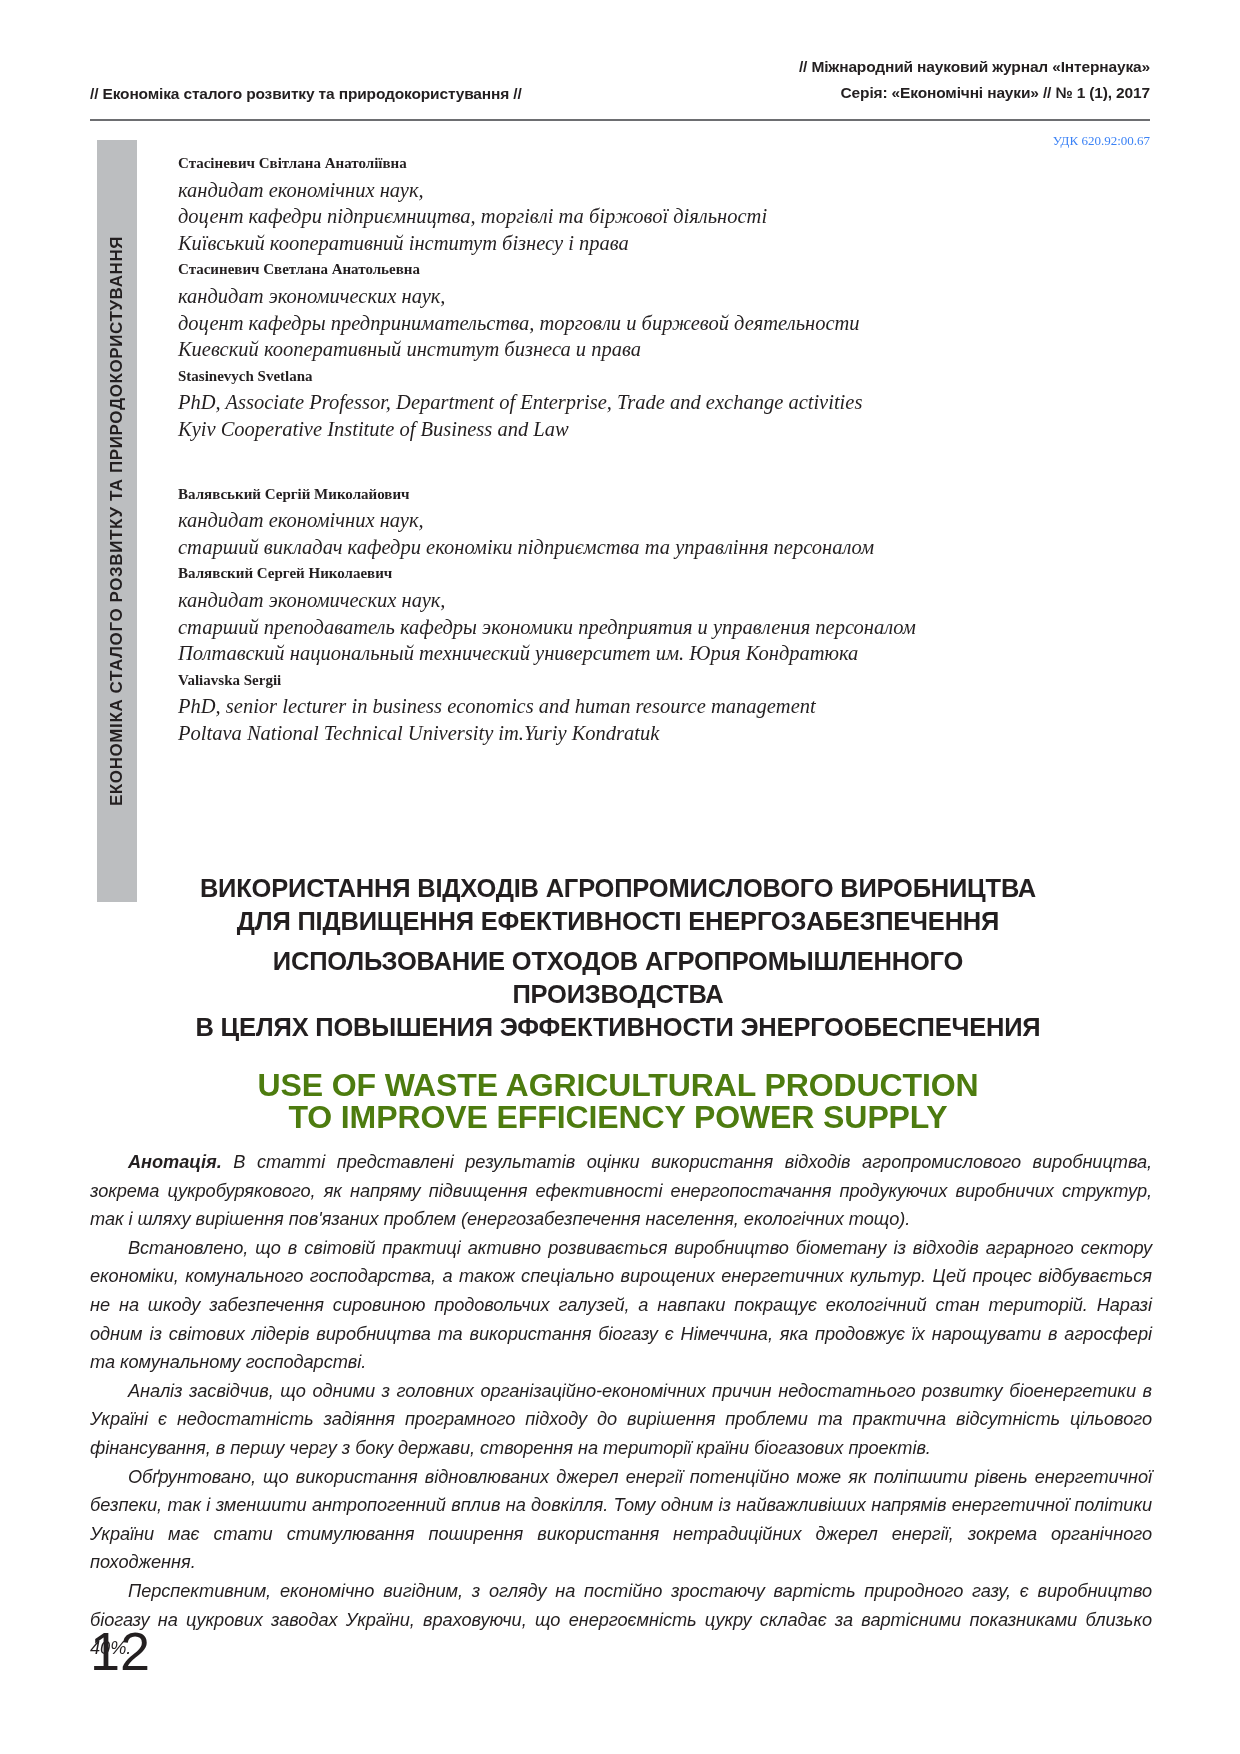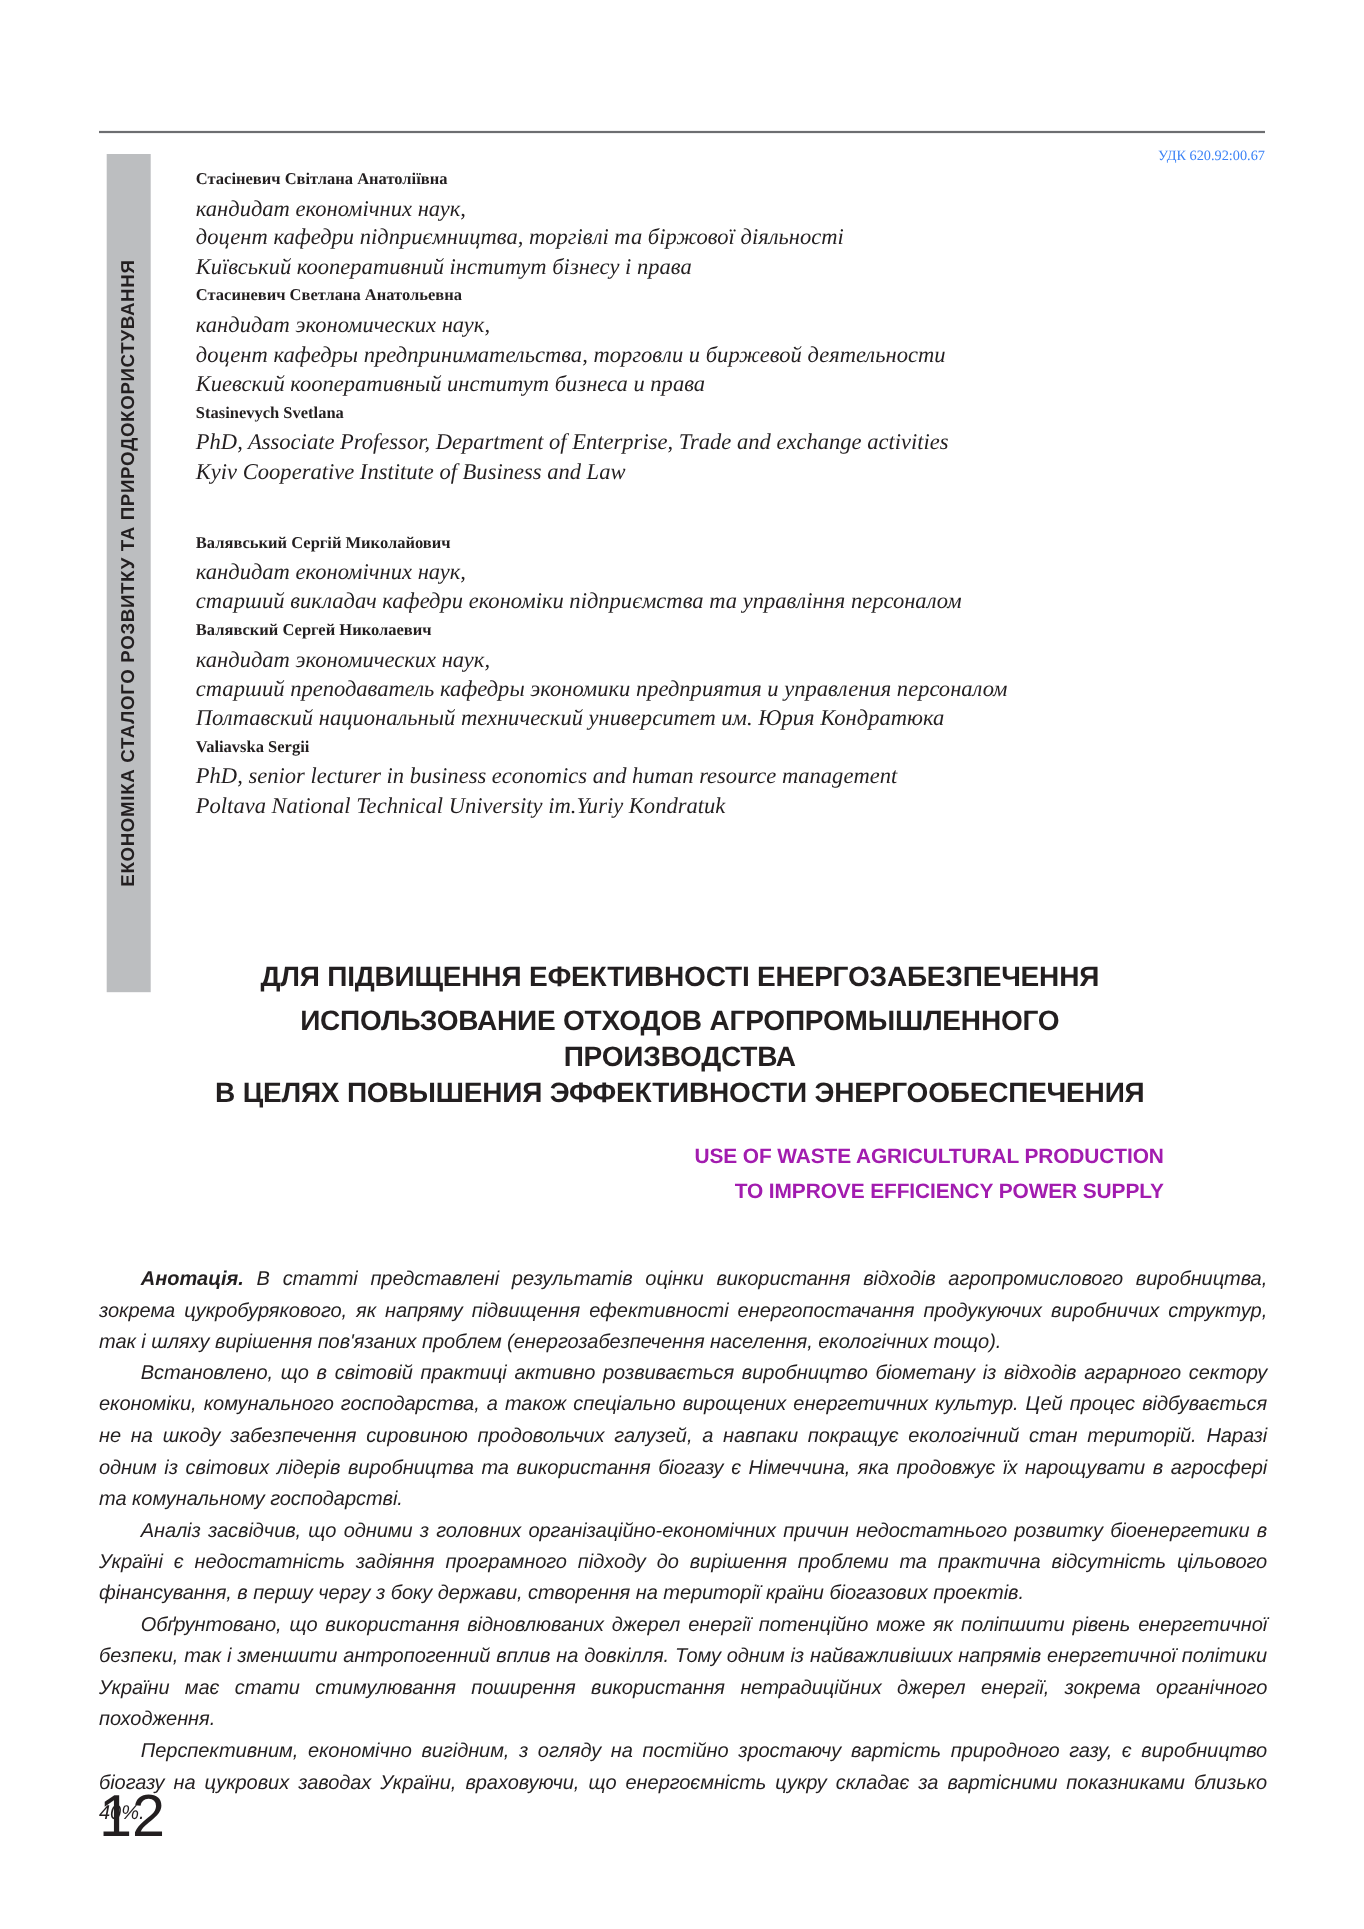--- a/index.html
+++ b/index.html
@@ -147,26 +147,25 @@
     letter-spacing: -0.2px;
   }
 
   .title-ru {
     margin-top: 7px;
   }
 
   .title-en {
     font-family: "Liberation Sans", sans-serif;
     font-weight: bold;
-    font-size: 19px;
+    font-size: 32px;
     line-height: 32px;
-    color: #a21caf;
+    color: #4d7c0f;
     margin-top: 25px;
     letter-spacing: -0.1px;
-    text-align: right;
   }
 
   
   .abstract {
     position: absolute;
     left: 90px;
     top: 1148px;
     width: 1062px;
   }
 
@@ -194,20 +193,27 @@
     font-family: "Liberation Sans", sans-serif;
     font-size: 54px;
     color: #231f20;
   }
 </style>
 </head>
 <body>
 
 <div class="page">
 
+  <div class="running-head">
+    <div class="rh-right">
+      <div>// Міжнародний науковий журнал «Інтернаука»</div>
+      <div>Серія: «Економічні науки» // № 1 (1), 2017</div>
+    </div>
+    <div class="rh-left">// Економіка сталого розвитку та природокористування //</div>
+  </div>
 
   <div class="rule"></div>
 
   <div class="side-tab">
     <div class="side-tab-label">ЕКОНОМІКА СТАЛОГО РОЗВИТКУ ТА ПРИРОДОКОРИСТУВАННЯ</div>
   </div>
 
   <div class="udc">УДК 620.92:00.67</div>
 
   <div class="authors">
@@ -250,20 +256,21 @@
     <div class="author-block">
       <div class="author-name">Valiavska Sergii</div>
       <div class="author-line">PhD, senior lecturer in business economics and human resource management</div>
       <div class="author-line">Poltava National Technical University im.Yuriy Kondratuk</div>
     </div>
 
   </div>
 
   <div class="titles">
     <div class="title-ua">
+      <div>ВИКОРИСТАННЯ ВІДХОДІВ АГРОПРОМИСЛОВОГО ВИРОБНИЦТВА</div>
       <div>ДЛЯ ПІДВИЩЕННЯ ЕФЕКТИВНОСТІ ЕНЕРГОЗАБЕЗПЕЧЕННЯ</div>
     </div>
     <div class="title-ru">
       <div>ИСПОЛЬЗОВАНИЕ ОТХОДОВ АГРОПРОМЫШЛЕННОГО ПРОИЗВОДСТВА</div>
       <div>В ЦЕЛЯХ ПОВЫШЕНИЯ ЭФФЕКТИВНОСТИ ЭНЕРГООБЕСПЕЧЕНИЯ</div>
     </div>
     <div class="title-en">
       <div>USE OF WASTE AGRICULTURAL PRODUCTION</div>
       <div>TO IMPROVE EFFICIENCY POWER SUPPLY</div>
     </div>

